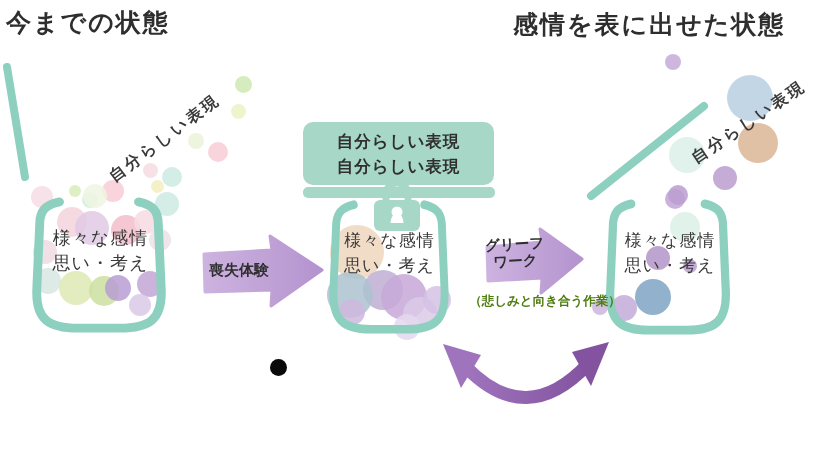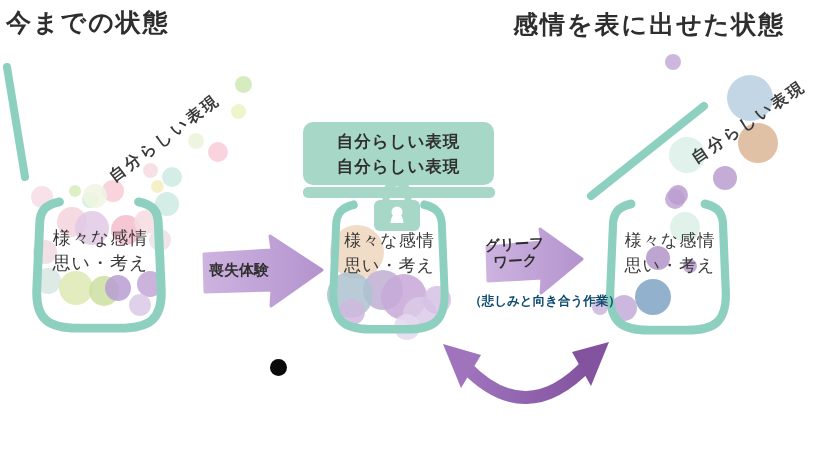--- a/index.html
+++ b/index.html
@@ -12,21 +12,21 @@
   .dot{position:absolute;border-radius:50%;opacity:.85;}
   .jar{position:absolute;overflow:visible;}
   .jar path{fill:none;stroke:var(--jar-teal,#8ed0bf);stroke-width:9;stroke-linecap:round;stroke-linejoin:round;}
   .lidline path{fill:none;stroke:var(--jar-teal,#8ed0bf);stroke-width:8;stroke-linecap:round;}
   .jar-text{font-size:18px;line-height:25px;letter-spacing:1px;text-align:center;font-weight:500;color:#3a3a3a;white-space:nowrap;}
   .expr{font-size:16px;letter-spacing:3px;font-weight:600;color:#3a3a3a;text-align:center;white-space:nowrap;}
   .lid-label{background:var(--lid-teal,#a7d7c7);border-radius:10px;text-align:center;
     font-size:16.5px;font-weight:600;line-height:25px;color:#2f2f2f;padding-top:7px;box-sizing:border-box;letter-spacing:1px;}
   .lid-bar{background:var(--lid-teal,#a7d7c7);border-radius:5px;}
   .arrow-label{font-weight:700;color:#2e2e2e;text-align:center;white-space:nowrap;}
-  .caption{color:#0c4a6e;text-align:center;white-space:nowrap;}
+  .caption{color:#4d7c0f;text-align:center;white-space:nowrap;}
   .stopA1{stop-color:var(--arrow-light,#cdb3e0);} .stopA2{stop-color:var(--arrow-dark,#b493ce);}
   .stopC1{stop-color:var(--cycle-light,#9f74bd);} .stopC2{stop-color:var(--cycle-dark,#83539f);}
   .bullet{background:#0a0a0a;border-radius:50%;}
 </style>
 </head>
 <body>
 
 <div id="canvas">
 
   <div id="dots-layer" class="abs" style="left:0;top:0;width:817px;height:450px;">

